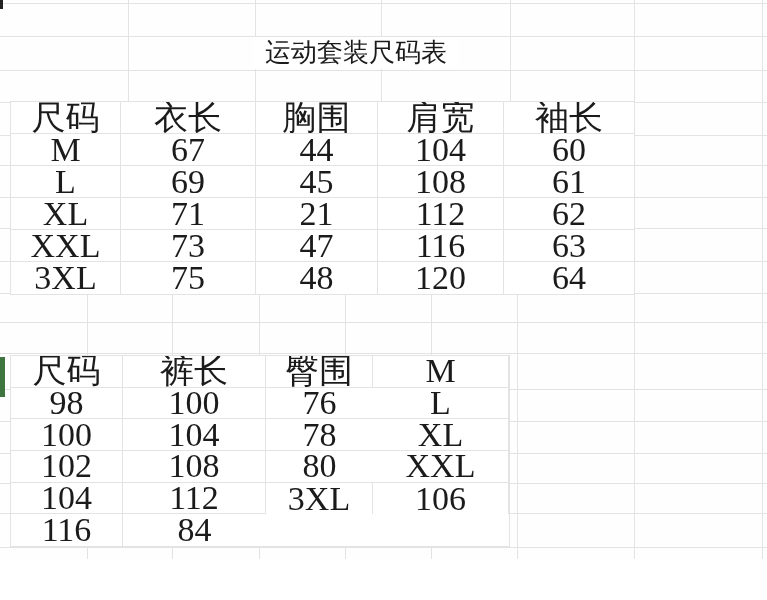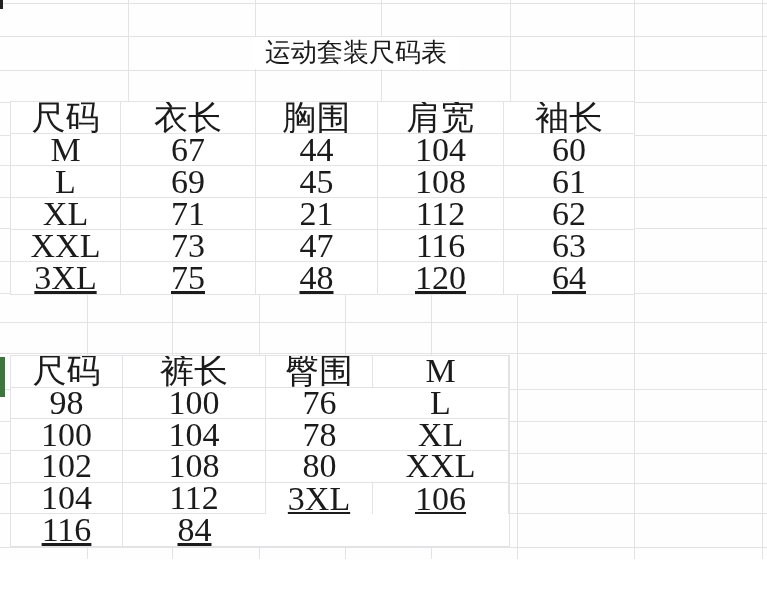--- a/index.html
+++ b/index.html
@@ -15,21 +15,21 @@
   }
   .cell{
     display:flex;align-items:center;justify-content:center;
     border-right:1px solid var(--line,#e3e3e6);
     border-bottom:1px solid var(--line,#e3e3e6);
     box-sizing:border-box;background:#fff;
     font-size:34px;line-height:1;color:var(--text,#1b1b1b);
     white-space:nowrap;overflow:hidden;
   }
   .cell.lastcol{border-right:none;}
-  .cell.lastrow{border-bottom:none;text-decoration:underline;}
+  .cell.lastrow{border-bottom:none;}
   .title{
     position:absolute;left:254px;top:37px;width:204px;height:32px;
     display:flex;align-items:center;justify-content:center;
     font-size:26px;line-height:1;color:var(--text,#161616);
     background:#fff;z-index:1;white-space:nowrap;
   }
   .corner{position:absolute;left:0;top:0;width:3px;height:9px;background:var(--corner,#222);z-index:3;}
   .selbar{position:absolute;left:0;top:357px;width:5px;height:40px;background:var(--sel,#3e743e);z-index:3;}
 </style>
 </head>

